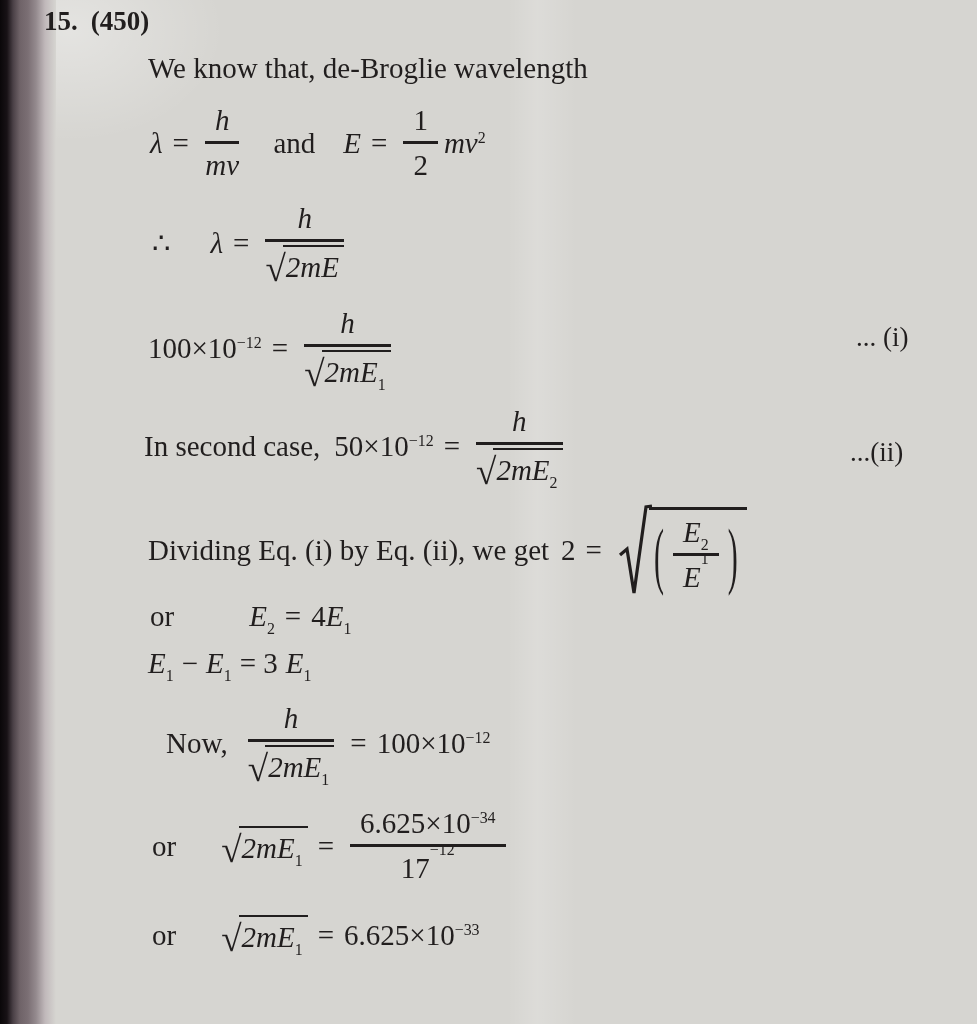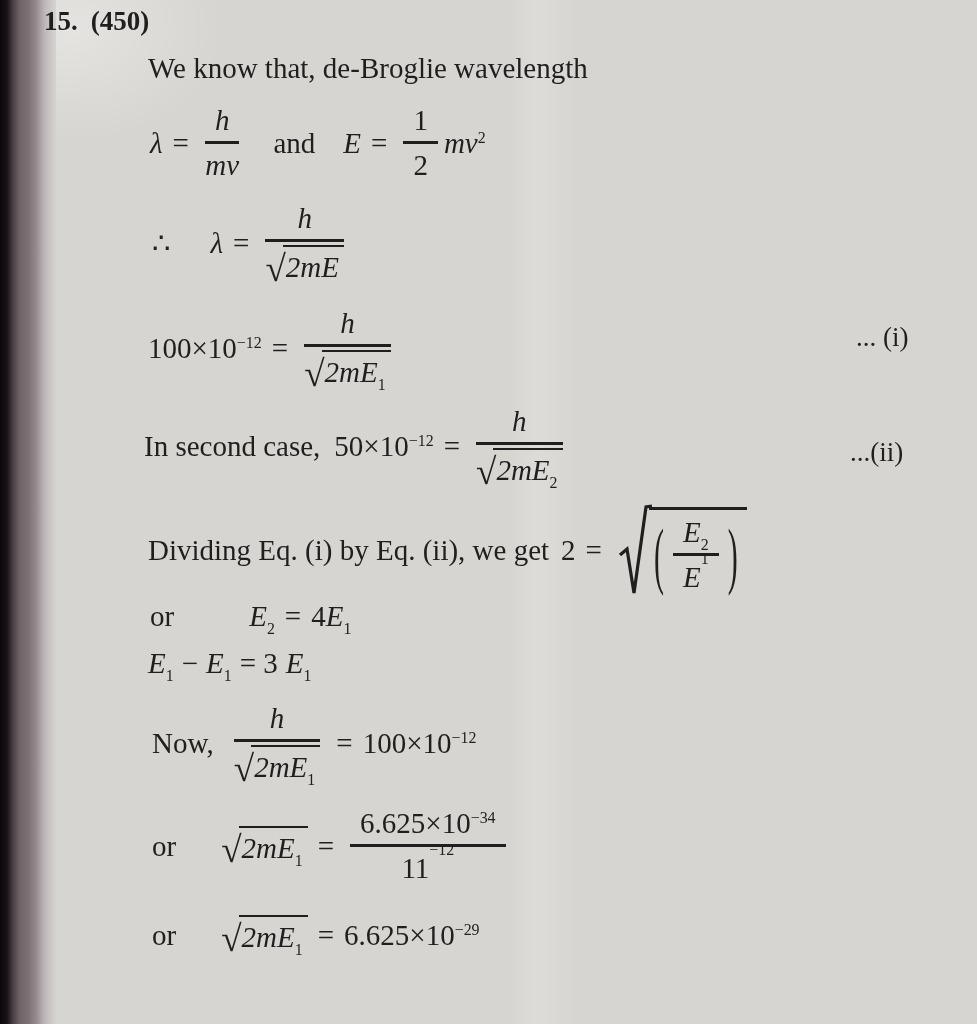--- a/index.html
+++ b/index.html
@@ -154,21 +154,21 @@
   </div>
 
   <div class="line" style="left:148px; top:645px;">
     <span><span class="it">E</span><sub>1</sub></span>
     <span class="mx8">−</span>
     <span><span class="it">E</span><sub>1</sub></span>
     <span class="mx8">= 3</span>
     <span><span class="it">E</span><sub>1</sub></span>
   </div>
 
-  <div class="line" style="left:152px; top:700px;">
+  <div class="line" style="left:166px; top:700px;">
     <span class="lbl">Now,</span>
     <span class="frac">
       <span class="fnum it">h</span>
       <span class="fden">
         <span class="sqrt">
           <span class="rad">√</span>
           <span class="rc"><span class="it">2mE</span><sub>1</sub></span>
         </span>
       </span>
     </span>
@@ -179,28 +179,28 @@
   <div class="line" style="left:152px; top:805px;">
     <span>or</span>
     <span class="sqrt g45">
       <span class="rad">√</span>
       <span class="rc"><span class="it">2mE</span><sub>1</sub></span>
     </span>
     <span class="eq">=</span>
     <span class="frac">
       <span class="fnum"><span>6.625×10</span><sup>−34</sup></span>
       <span class="fden">
-          <span>11</span>
+          <span>17</span>
           <sup>−12</sup>
         </span>
     </span>
   </div>
 
   <div class="line" style="left:152px; top:915px;">
     <span>or</span>
     <span class="sqrt g45">
       <span class="rad">√</span>
       <span class="rc"><span class="it">2mE</span><sub>1</sub></span>
     </span>
     <span class="eq">=</span>
-    <span><span>6.625×10</span><sup>−29</sup></span>
+    <span><span>6.625×10</span><sup>−33</sup></span>
   </div>
 </div>
 
 </body></html>

